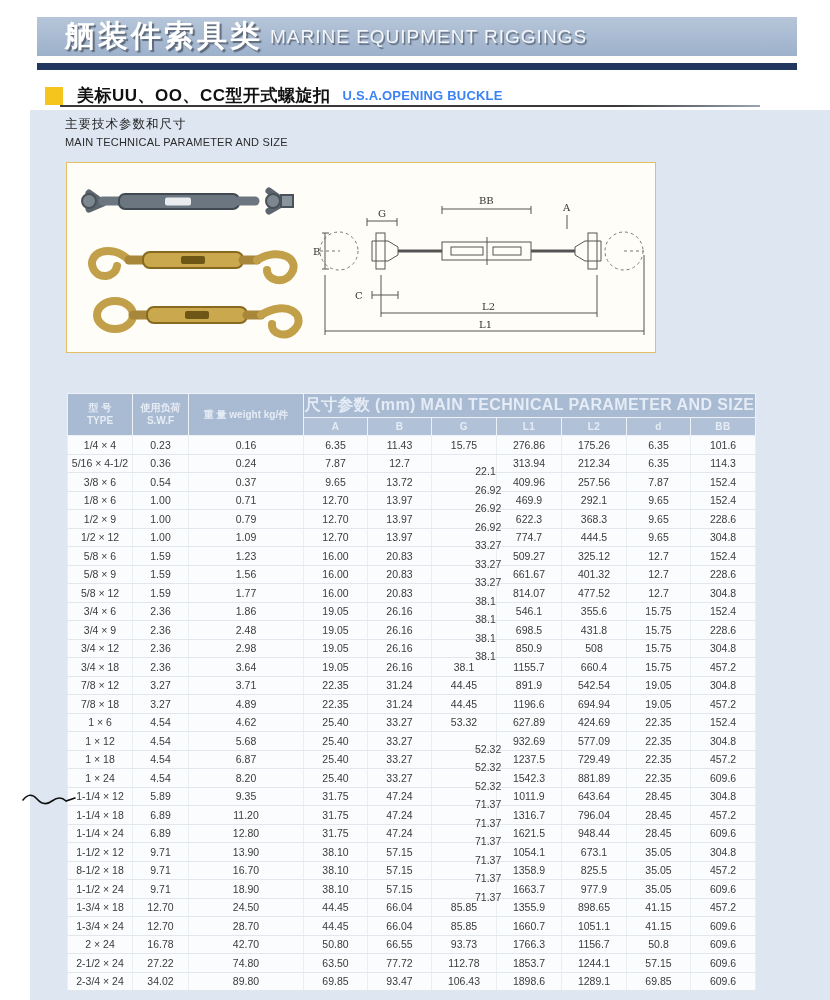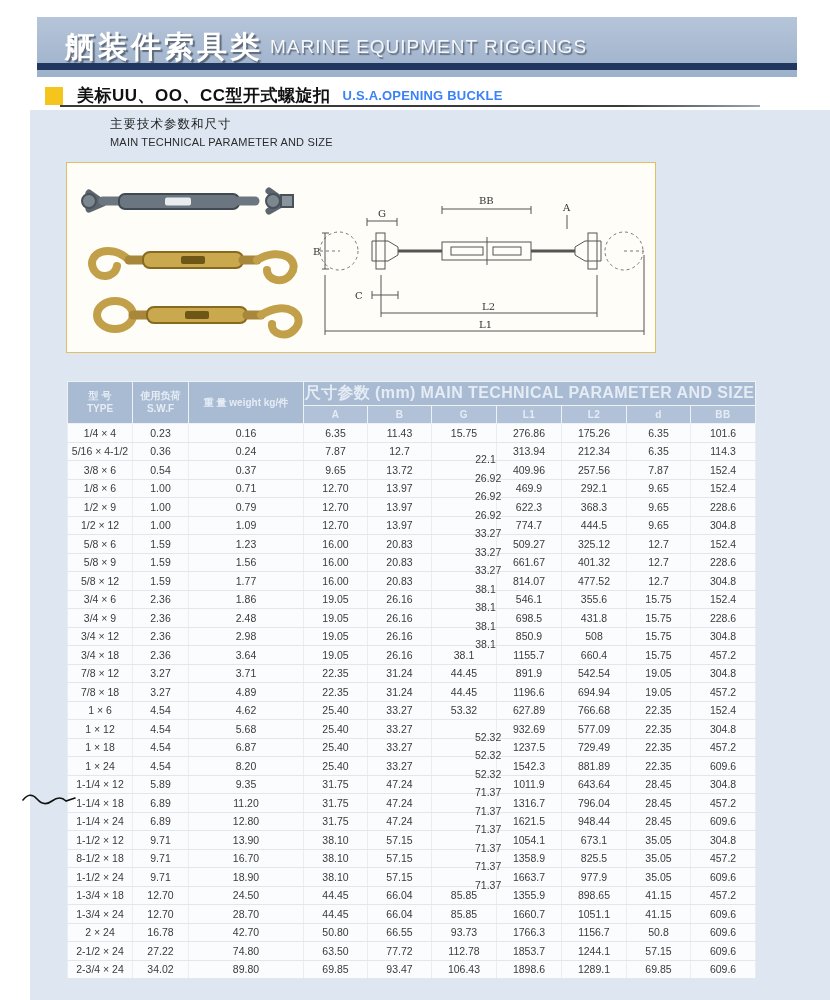--- a/index.html
+++ b/index.html
@@ -1,48 +1,48 @@
 <!DOCTYPE html>
 <html><head>
 <meta charset="utf-8">
 <style>
   html,body{margin:0;padding:0;}
   body{font-family:"Liberation Sans", sans-serif; background:#ffffff;}
   .page{position:relative; width:830px; height:1000px; background:#ffffff; overflow:hidden;}
 
   
-  .band{position:absolute; left:37px; top:17px; width:760px; height:60px;
+  .band{position:absolute; left:37px; top:17px; width:760px; height:39px;
         background:linear-gradient(#b6c5d9,#9db1cb);
         display:flex; align-items:center; padding-left:28px; box-sizing:border-box;}
   .band-zh{font-size:30px; font-weight:bold; color:#ffffff; letter-spacing:3px;
            text-shadow:2px 2px 1px rgba(70,80,95,.75);}
   .band-en{font-size:19px; font-weight:normal; color:#f4f6f9; margin-left:7px; letter-spacing:1px;
            text-shadow:1.5px 1.5px 1px rgba(70,80,95,.7);}
   .navy-strip{position:absolute; left:37px; top:63px; width:760px; height:7px; background:#22375f;}
 
   
   .section-title{position:absolute; left:37px; top:84px; display:flex; align-items:center;margin-left:8px;}
   .bullet{width:18px; height:18px; background:#f5c51d; margin-right:14px;}
   .sec-zh{font-size:17px; font-weight:bold; color:#111; letter-spacing:.5px;}
   .sec-en{font-size:13px; font-weight:bold; color:#3b82f6; margin-left:12px; letter-spacing:.2px;}
   .sec-underline{position:absolute; left:60px; top:105px; width:700px; height:2px;
                  background:linear-gradient(to right,#3a3a3a 80%,#9aa4b2);}
 
   
   .content-bg{position:absolute; left:30px; top:110px; width:800px; height:890px; background:#dde6f1;}
-  .subtitle{position:absolute; left:65px; top:116px;margin-left:45px;}
+  .subtitle{position:absolute; left:65px; top:116px;}
   .sub-zh{font-size:12.5px; color:#1d1d1d; letter-spacing:1px;}
   .sub-en{font-size:11px; color:#2c2c2c; margin-top:3px; letter-spacing:.2px;}
 
   
   .photo-panel{position:absolute; left:66px; top:162px; width:590px; height:191px;
                background:#fefdf7; border:1px solid #e2bf63; box-sizing:border-box;}
 
   
-  table.tbl{position:absolute; left:67px; top:381px; width:688px; border-collapse:collapse;
+  table.tbl{position:absolute; left:67px; top:393px; width:688px; border-collapse:collapse;
             table-layout:fixed; background:#fbfcfe;}
   .tbl th{background:#a8bbd2; color:#e6ecf5; font-weight:bold; border:1px solid #eef2f7; padding:0;}
   .tbl tr.sub th{background:#b1c2d8; height:17px; font-size:10px; letter-spacing:.5px;}
   .th-group{font-size:16px; height:23px; letter-spacing:.4px;margin-top:11px;}
   .th-two{font-size:10px; line-height:1.25;}
   .th-weight{font-size:10px;}
   .tbl td{height:17.5px; padding:0; text-align:center; font-size:10.5px; color:#3a3a3a;
           border-top:1px solid #e2e7ee; border-bottom:1px solid #e2e7ee;
           border-left:1px solid #eaeef3; border-right:1px solid #eaeef3;
           white-space:nowrap; overflow:visible;}
@@ -377,21 +377,21 @@
           <td><span>457.2</span></td>
         </tr>
         <tr>
           <td><span>1 × 6</span></td>
           <td><span>4.54</span></td>
           <td><span>4.62</span></td>
           <td><span>25.40</span></td>
           <td><span>33.27</span></td>
           <td><span>53.32</span></td>
           <td><span>627.89</span></td>
-          <td><span>766.68</span></td>
+          <td><span>424.69</span></td>
           <td><span>22.35</span></td>
           <td><span>152.4</span></td>
         </tr>
         <tr>
           <td><span>1 × 12</span></td>
           <td><span>4.54</span></td>
           <td><span>5.68</span></td>
           <td><span>25.40</span></td>
           <td><span>33.27</span></td>
           <td><span class="g-low">52.32</span></td>

